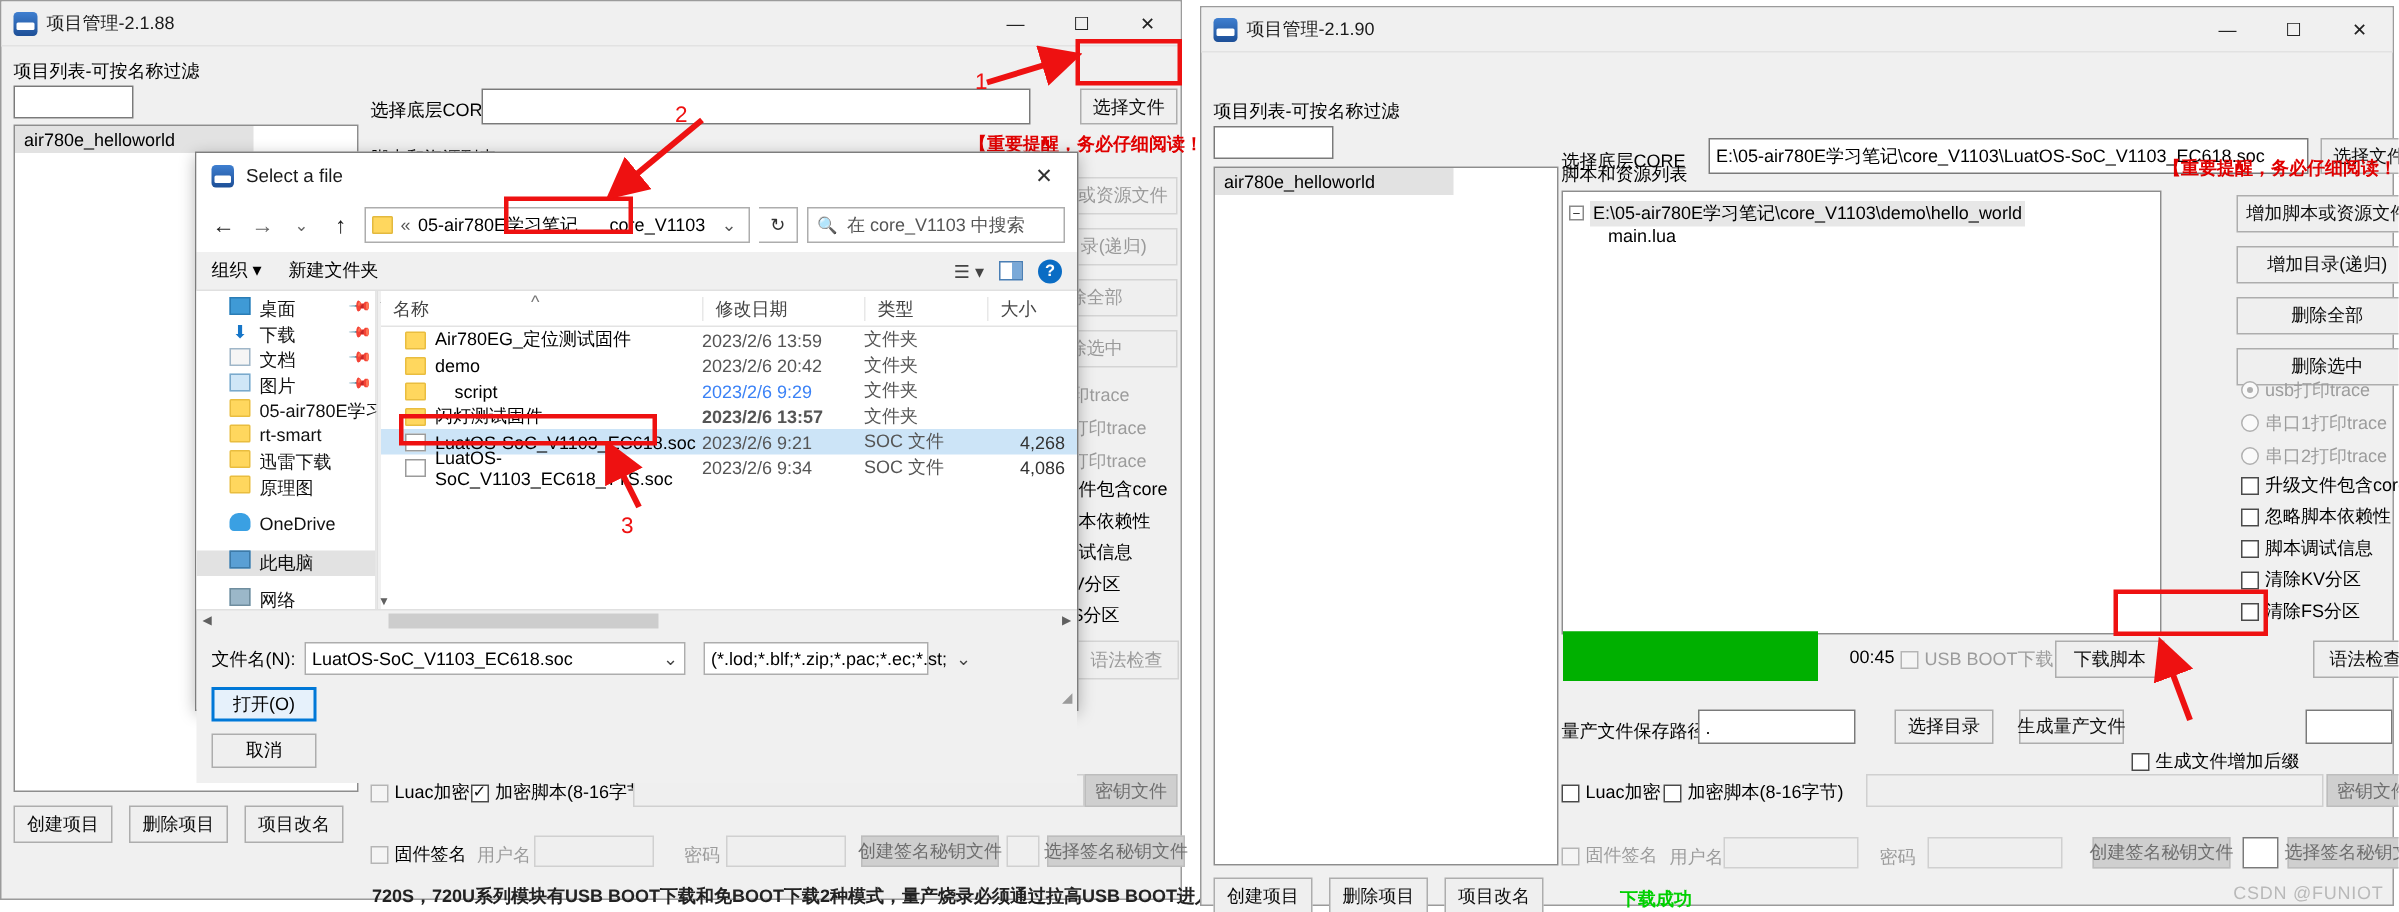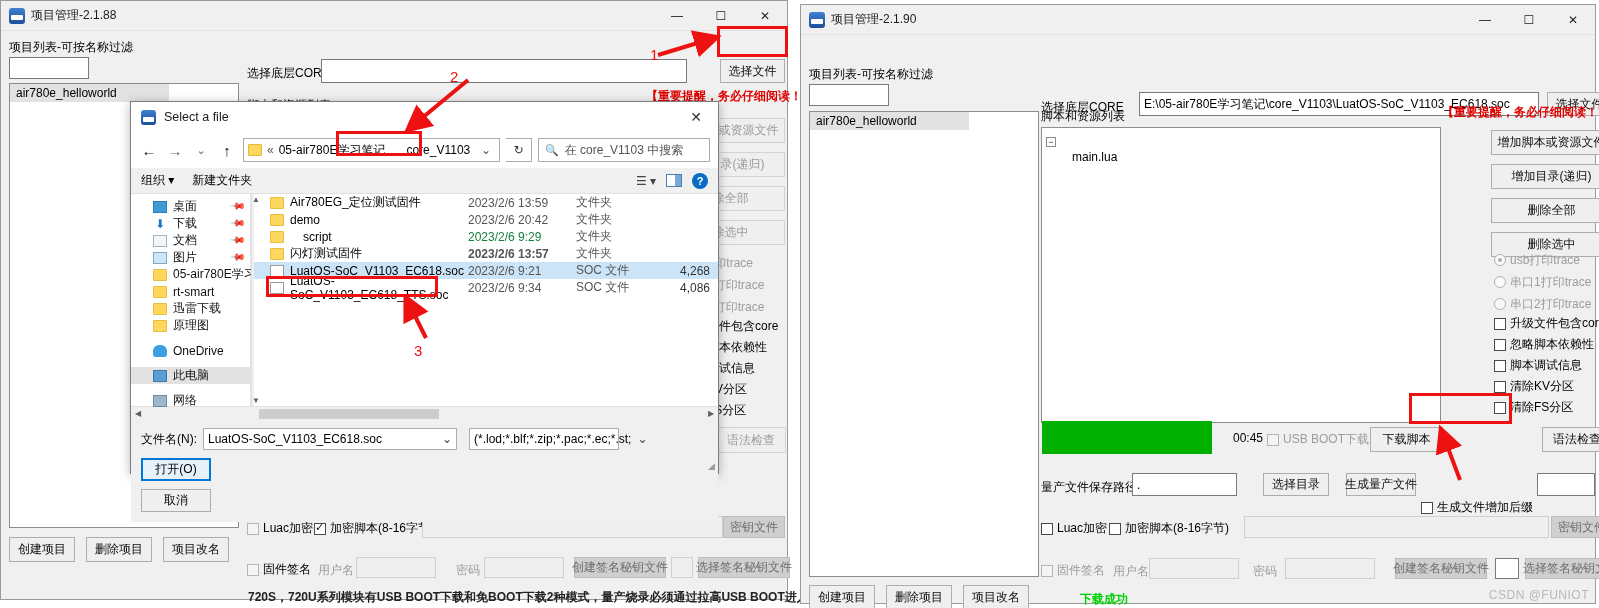--- a/index.html
+++ b/index.html
@@ -133,21 +133,21 @@
   }
   .toolbar2 {
     height:26px; display:flex; align-items:center; gap:18px; padding:0 10px;
     background:#f0f0f0; border-bottom:1px solid #e0e0e0; font-size:12px;
   }
   .tb-right{ margin-left:auto; display:flex; align-items:center; gap:10px;}
   .qmark{ width:16px;height:16px;border-radius:50%;background:#0a6cc4;color:#fff;
           font-size:11px;display:flex;align-items:center;justify-content:center;font-weight:bold;}
   .dlg-main { display:flex; background:#fff; }
   .places { width:120px; background:#fff; border-right:1px solid #e6e6e6; padding-top:4px; }
-  .place { display:flex; align-items:center; gap:6px; height:17px; padding-left:22px;
+  .place { display:flex; gap:6px; height:17px; padding-left:22px;
            font-size:12px; color:#111; white-space:nowrap; }
   .place.sel { background:#e2e2e2; }
   .pin { margin-left:auto; margin-right:6px; color:#666; font-size:10px; transform:rotate(45deg); }
   .ficon { width:14px; height:12px; flex:0 0 auto; }
   .ficon.folder { background:#ffd75e; border:1px solid #e9bd3f; border-radius:1px; }
   .ficon.desk { background:#3f9ad6; border:1px solid #2a7cb5; }
   .ficon.dl   { background:transparent; color:#1676c8; font-size:12px; text-align:center; line-height:12px;}
   .ficon.doc  { background:#f5f5f5; border:1px solid #9fb6c8; }
   .ficon.pic  { background:#cfe6f7; border:1px solid #7aa9cc; }
   .ficon.cloud{ background:#3aa0e3; border-radius:6px 6px 3px 3px;}
@@ -389,20 +389,29 @@
         </div>
       </div>
 
       <div class="vscroll">
         <div class="ar" style="top:1px;">▲</div>
         <div class="thumb" style="top:14px;height:50px;"></div>
         <div class="ar" style="bottom:1px;">▼</div>
       </div>
 
       <div class="filelist">
+        <div class="cols">
+          <div class="col" style="width:214px;position:relative;">
+            <span>名称</span>
+            <span style="position:absolute;left:100px;top:-5px;color:#777;">^</span>
+          </div>
+          <div class="col" style="width:108px;">修改日期</div>
+          <div class="col" style="width:82px;">类型</div>
+          <div class="col" style="width:60px;">大小</div>
+        </div>
 
         <div>
           <div class="frow">
             <div class="fname" style="width:214px;">
                 <span class="ficon folder"></span>
               <span>Air780EG_定位测试固件</span>
               </div>
             <div style="width:108px;color:#555;">2023/2/6 13:59</div>
             <div style="width:82px;color:#555;">文件夹</div>
             <div style="width:60px;text-align:right;padding-right:8px;color:#555;"></div>
@@ -414,21 +423,21 @@
               </div>
             <div style="width:108px;color:#555;">2023/2/6 20:42</div>
             <div style="width:82px;color:#555;">文件夹</div>
             <div style="width:60px;text-align:right;padding-right:8px;color:#555;"></div>
           </div>
           <div class="frow">
             <div class="fname" style="width:214px;gap:19px;">
                 <span class="ficon folder"></span>
               <span>script</span>
               </div>
-            <div style="width:108px;color:#15803d;">2023/2/6 9:29</div>
+            <div style="width:108px;color:#3b82f6;">2023/2/6 9:29</div>
             <div style="width:82px;color:#555;">文件夹</div>
             <div style="width:60px;text-align:right;padding-right:8px;color:#555;"></div>
           </div>
           <div class="frow">
             <div class="fname" style="width:214px;">
                 <span class="ficon folder"></span>
               <span>闪灯测试固件</span>
               </div>
             <div style="width:108px;color:#555;font-weight:bold;">2023/2/6 13:57</div>
             <div style="width:82px;color:#555;">文件夹</div>
@@ -531,20 +540,21 @@
 
       <div class="lbl" style="position:absolute;left:240px;top:64px;">选择底层CORE</div>
       <div class="txtbox" style="position:absolute;left:338px;top:57px;width:400px;height:24px;">E:\05-air780E学习笔记\core_V1103\LuatOS-SoC_V1103_EC618.soc</div>
       <div class="btn" style="position:absolute;left:746px;top:57px;width:65px;height:24px;">选择文件</div>
       <div class="redtext" style="position:absolute;left:641px;top:69px;">【重要提醒，务必仔细阅读！】</div>
 
       <div class="lbl" style="position:absolute;left:240px;top:73px;">脚本和资源列表</div>
       <div class="listbox" style="position:absolute;left:240px;top:92px;width:400px;height:296px;padding:6px 4px;">
         <div style="display:flex;align-items:center;gap:4px;height:16px;">
           <span style="display:inline-block;width:10px;height:10px;border:1px solid #8a8a8a;font-size:9px;line-height:8px;text-align:center;color:#333;">−</span>
+          <span style="background:#e7e7e7;padding:0 2px;">E:\05-air780E学习笔记\core_V1103\demo\hello_world</span>
         </div>
         <div style="height:16px;padding-left:26px;">
           <span>main.lua</span>
         </div>
       </div>
 
       <div style="position:absolute;left:690px;top:95px;width:121px;">
         <div class="btn" style="width:121px;height:25px;margin-bottom:9px;">增加脚本或资源文件</div>
         <div class="btn" style="width:121px;height:25px;margin-bottom:9px;">增加目录(递归)</div>
         <div class="btn" style="width:121px;height:25px;margin-bottom:9px;">删除全部</div>

